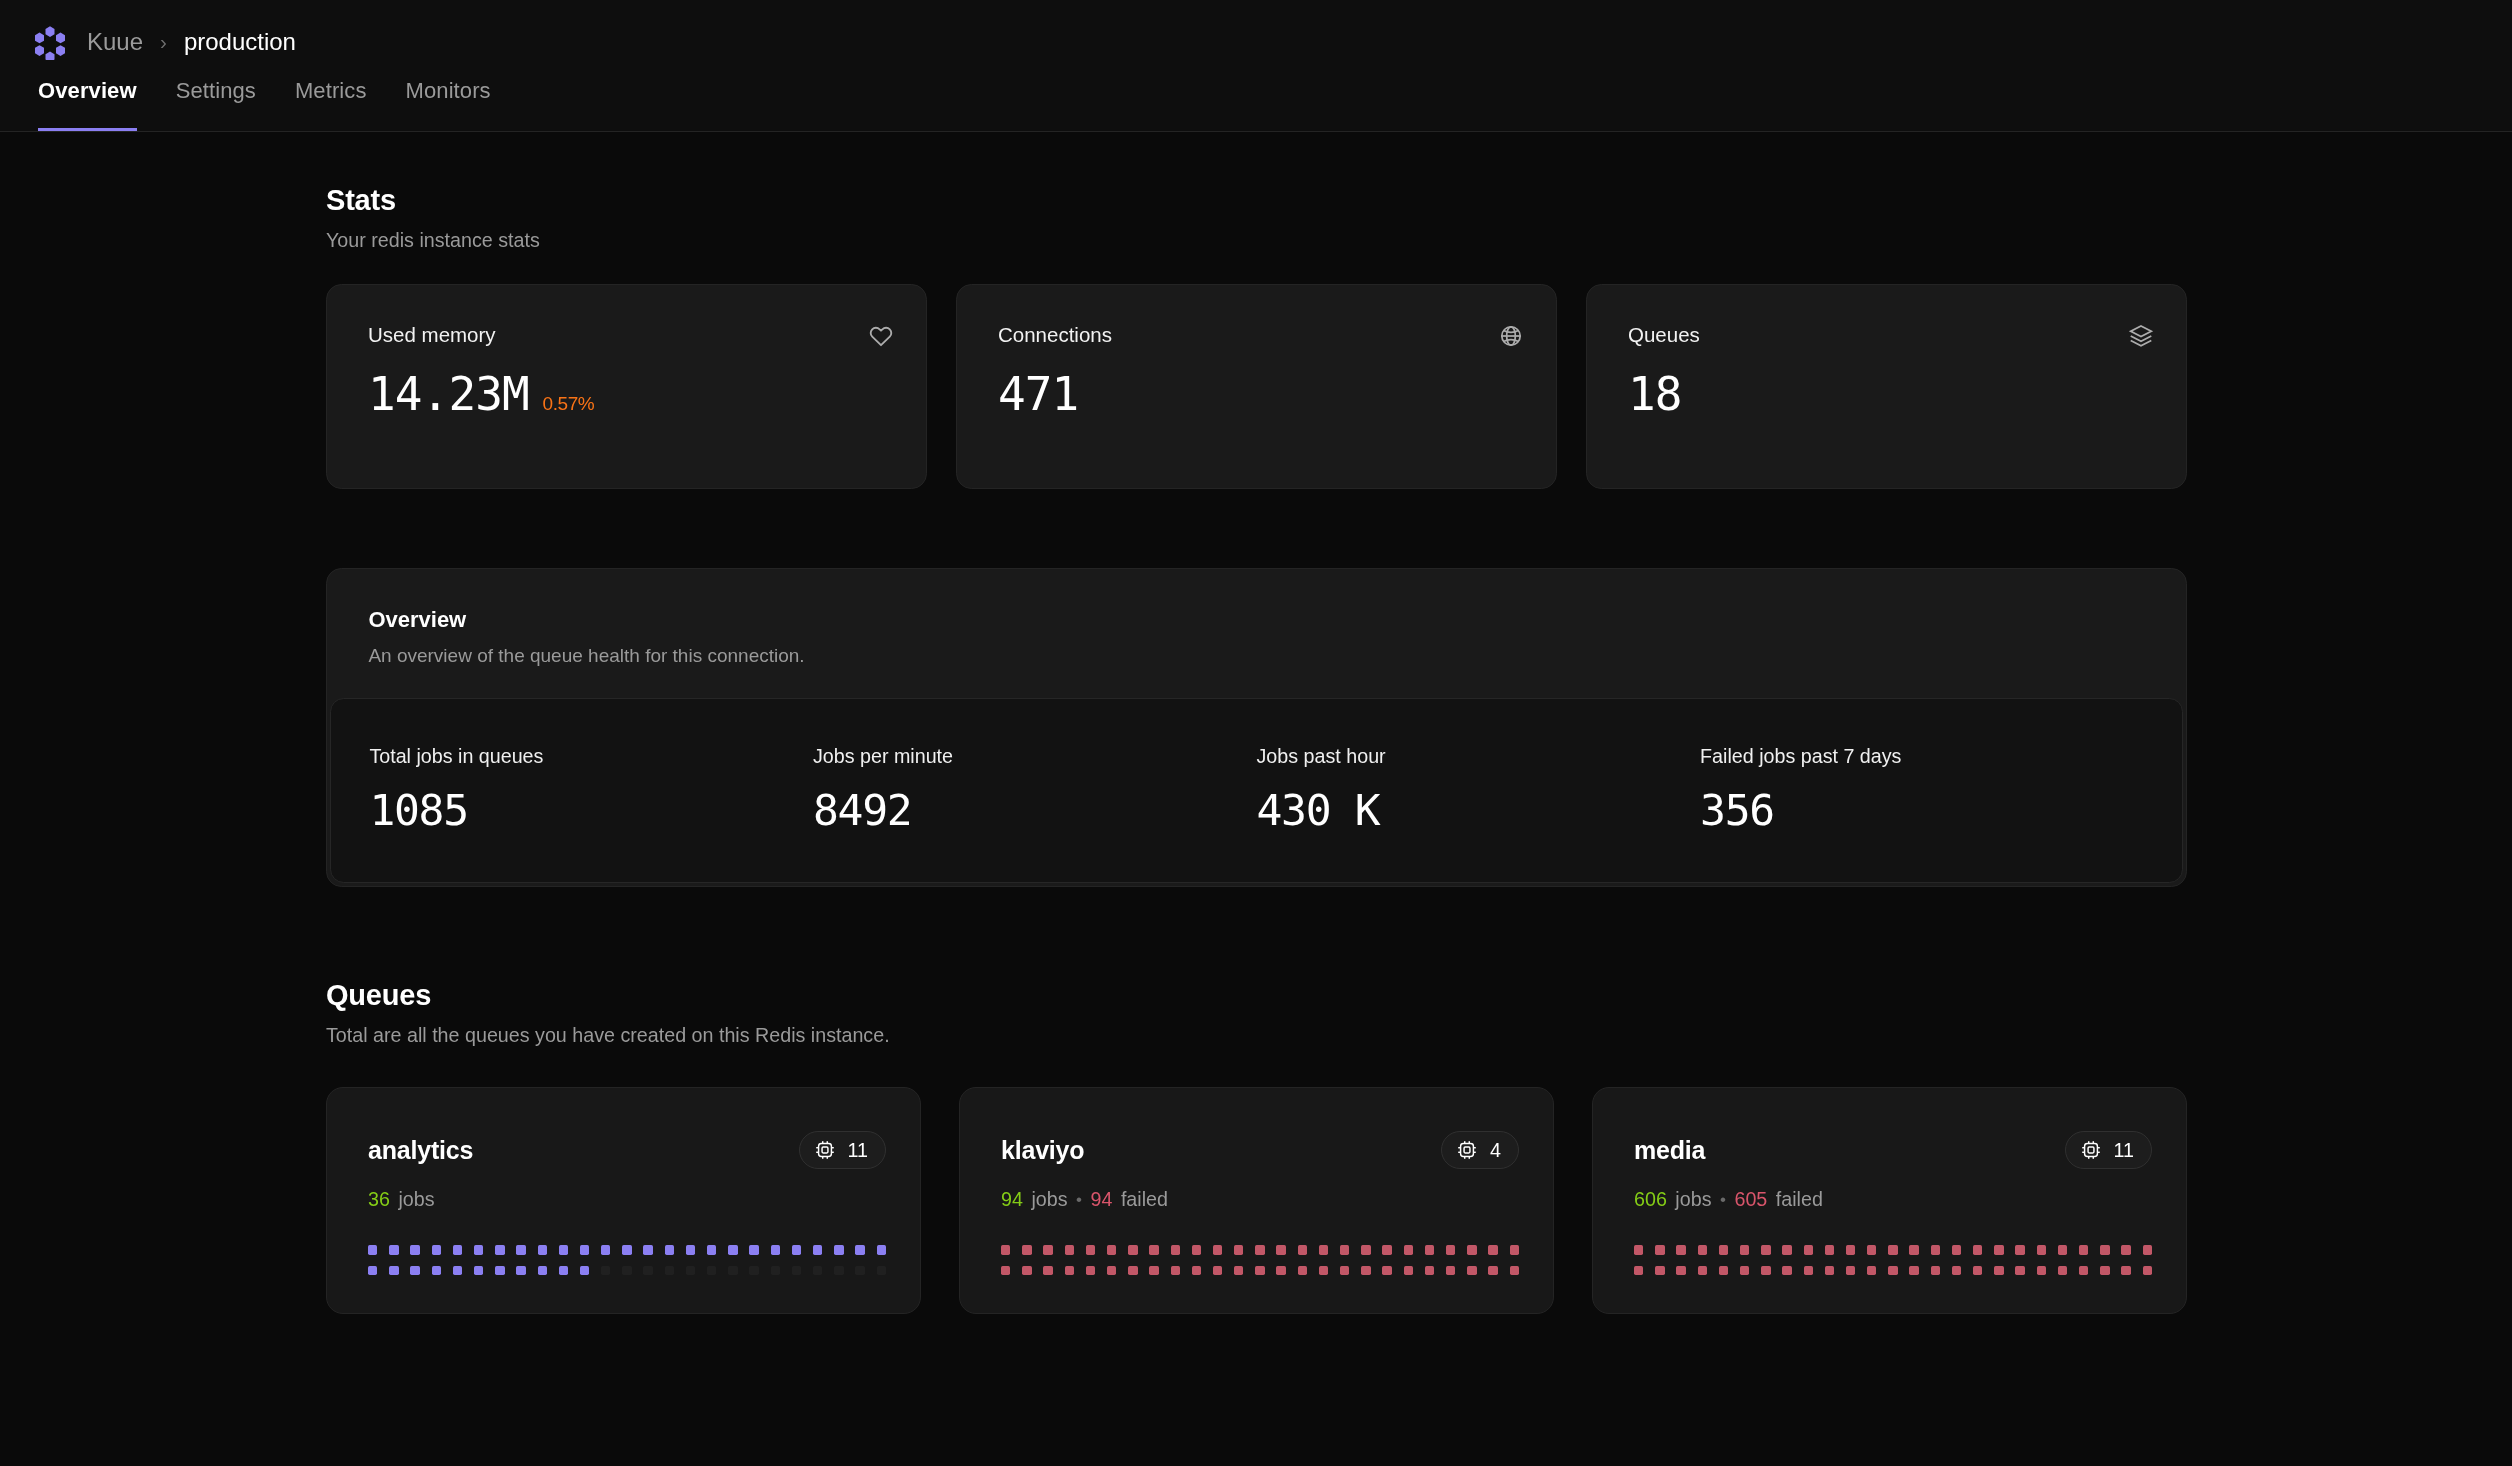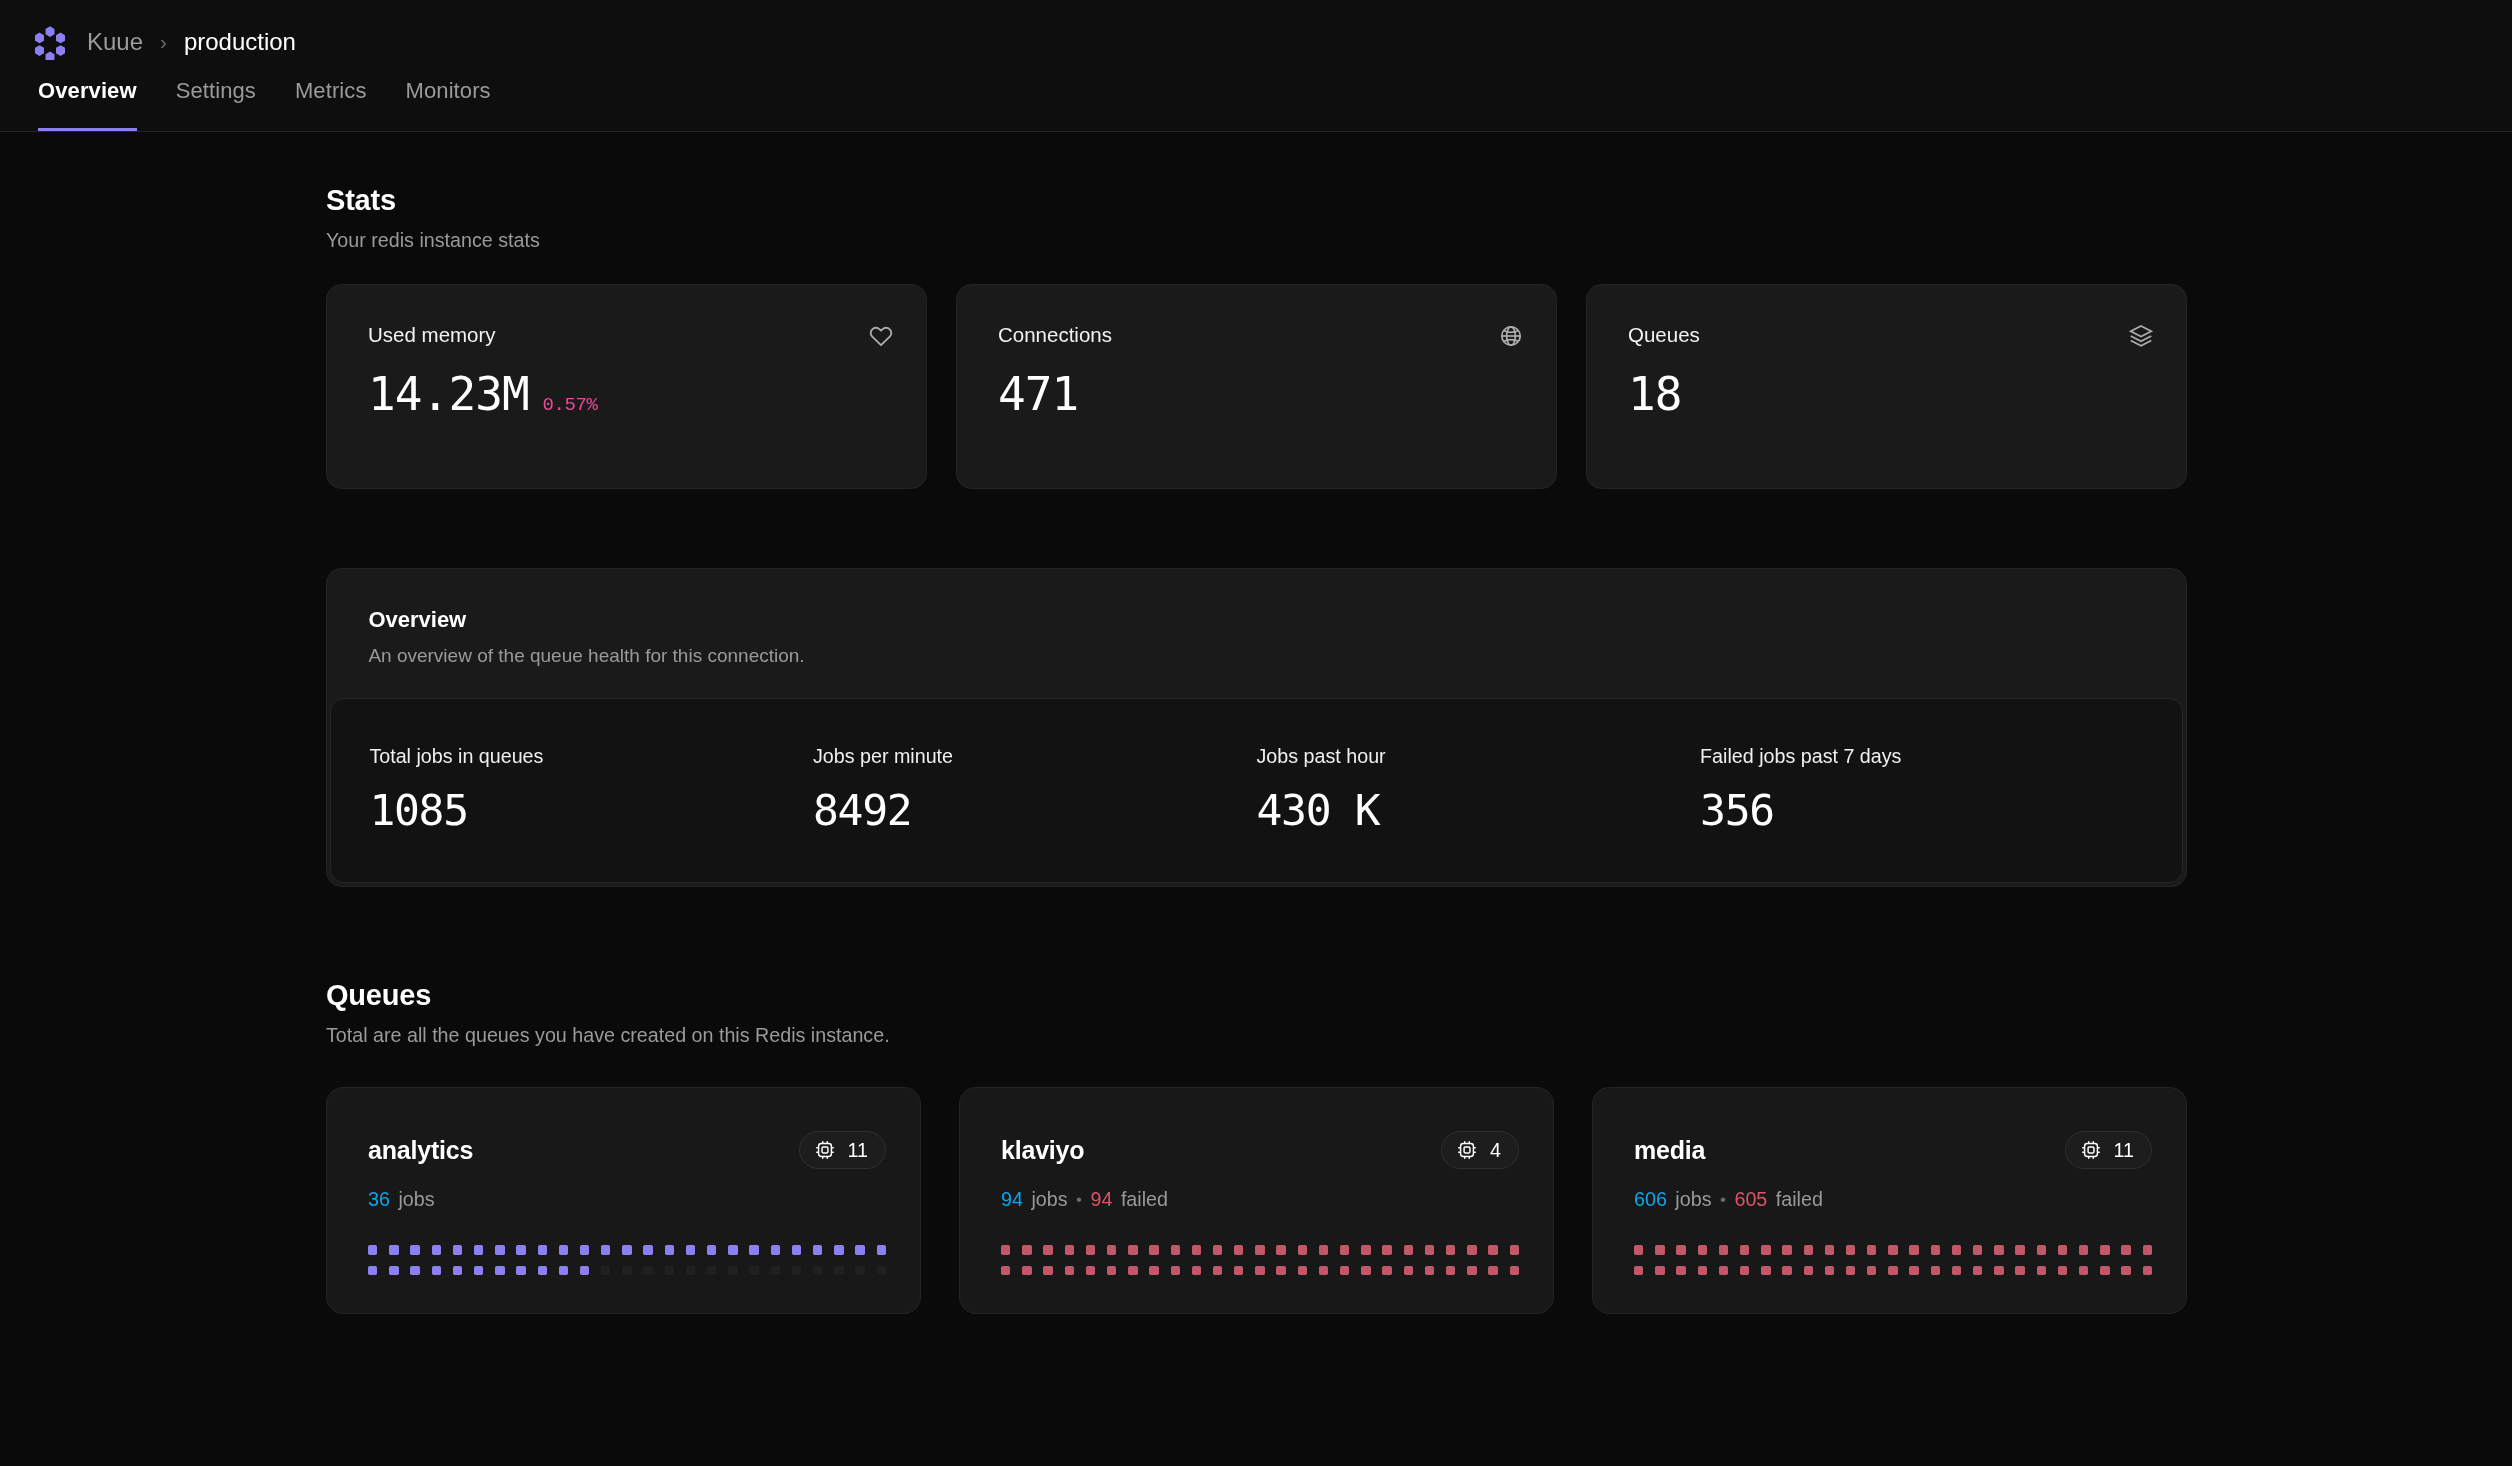--- a/index.html
+++ b/index.html
@@ -125,23 +125,23 @@
   }
   .stat-value {
     font-family: "DejaVu Sans Mono", monospace;
     font-size: 46px;
     font-weight: 400;
     color: #ffffff;
     letter-spacing: -0.9px;
     line-height: 1;
   }
   .stat-delta {
-    font-family: Liberation Mono, monospace;
+    font-family: Liberation Sans, sans-serif;
     font-size: 19px;
-    color: #ec4899;
+    color: #f97316;
     letter-spacing: -0.4px;
   }
 
   
   .overview-wrap { padding: 0 325px 0 326px; margin-top: 79px; }
   .overview-panel {
     background: #1a1a1a;
     border: 1.7px solid #242424;
     border-radius: 15.4px;
     padding: 38px 3.4px 3.4px 3.4px;
@@ -218,21 +218,21 @@
     text-align: center;
   }
   .q-meta {
     margin-top: 19px;
     font-size: 19.7px;
     color: #9a9a9a;
     display: flex;
     align-items: center;
     gap: 8.5px;
   }
-  .q-meta .num { color: #0ea5e9; font-weight: 500; }
+  .q-meta .num { color: #84cc16; font-weight: 500; }
   .q-meta .dot-sep { color: #6a6a6a; font-size: 17px; }
   .q-meta .fail-num { color: #d9556b; font-weight: 500; }
 
   .q-grid {
     position: absolute;
     left: 41px;
     right: 34px;
     bottom: 38px;
     display: flex;
     flex-direction: column;

